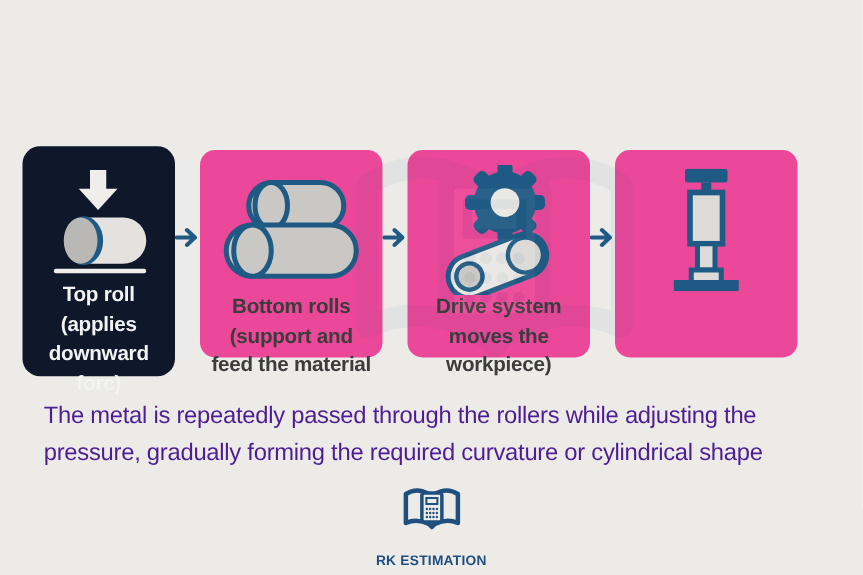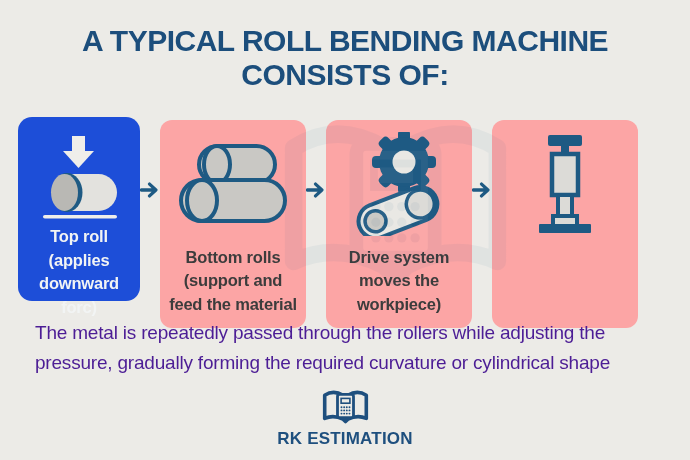--- a/index.html
+++ b/index.html
@@ -7,51 +7,49 @@
   .canvas{position:relative;width:690px;height:460px;background:#ECEBE7;overflow:hidden;}
 
   .title{position:absolute;left:0;right:0;top:24px;text-align:center;
     color:#1C4E7C;font-weight:bold;font-size:30px;line-height:34px;
     letter-spacing:-0.5px;white-space:pre-line;}
 
   .row{position:absolute;left:18px;top:117px;width:656px;display:flex;align-items:flex-start;}
 
   .card{box-sizing:border-box;display:flex;flex-direction:column;align-items:center;
     border-radius:14px;padding:14px 3px 12px;}
-  .card-primary{width:122px;height:184px;background:#1d4ed8;}
-  .card-gray{width:146px;height:208px;background:#fca5a5;margin-top:3px;border-radius:12px;}
+  .card-primary{width:122px;height:184px;background:#0f172a;}
+  .card-gray{width:146px;height:166px;background:#ec4899;margin-top:3px;border-radius:12px;}
 
   .icon-wrap{display:flex;align-items:center;justify-content:center;flex:0 0 auto;}
   .card-primary .icon-wrap{height:94px;}
   .card-gray .icon-wrap{height:100px;}
 
   .card-label{margin-top:auto;text-align:center;font-weight:bold;font-size:16.5px;
     line-height:23.5px;white-space:pre-line;letter-spacing:-0.2px;}
   .card-primary .card-label{color:#F2F4F4;}
   .card-gray .card-label{color:#3C3C3C;}
 
   .arrow{width:20px;display:flex;justify-content:center;margin-top:62px;flex:0 0 auto;}
 
   .desc{position:absolute;left:35px;top:318px;width:615px;color:#4c1d95;
     font-size:19px;line-height:30px;white-space:pre-line;letter-spacing:-0.2px;}
 
   .footer{position:absolute;left:0;right:0;top:388px;display:flex;flex-direction:column;
     align-items:center;}
-  .brand{margin-top:1px;color:#1E4F7E;font-weight:bold;font-size:17px;letter-spacing:0.2px;}
+  .brand{margin-top:15px;color:#1E4F7E;font-weight:bold;font-size:11px;letter-spacing:0.2px;}
 
   .watermark{position:absolute;left:278px;top:108px;opacity:0.05;pointer-events:none;z-index:5;}
   .row,.desc,.footer,.title{z-index:2;}
 </style>
 </head>
 <body>
 
 <div class="canvas">
 
-  <div class="title">A TYPICAL ROLL BENDING MACHINE
-CONSISTS OF:</div>
 
   <svg class="watermark" width="235" height="205" viewBox="0 0 60 50">
     <path d="M4 9 Q 15 2 27 9 L 30 12 L 33 9 Q 45 2 56 9 L 56 38 Q 45 33 33 39 L 30 42 L 27 39 Q 15 33 4 38 Z" fill="none" stroke="#1E5A83" stroke-width="4.5" stroke-linejoin="round"></path>
     <rect x="20" y="8" width="20" height="29" rx="2.5" fill="#ECEBE7" stroke="#1E5A83" stroke-width="3.5"></rect>
     <rect x="24.5" y="13" width="11" height="6" fill="none" stroke="#1E5A83" stroke-width="2"></rect>
     <g fill="#1E5A83">
       <circle cx="25" cy="24" r="1.2"></circle>
         <circle cx="28.3" cy="24" r="1.2"></circle>
         <circle cx="31.6" cy="24" r="1.2"></circle>
         <circle cx="35" cy="24" r="1.2"></circle>

